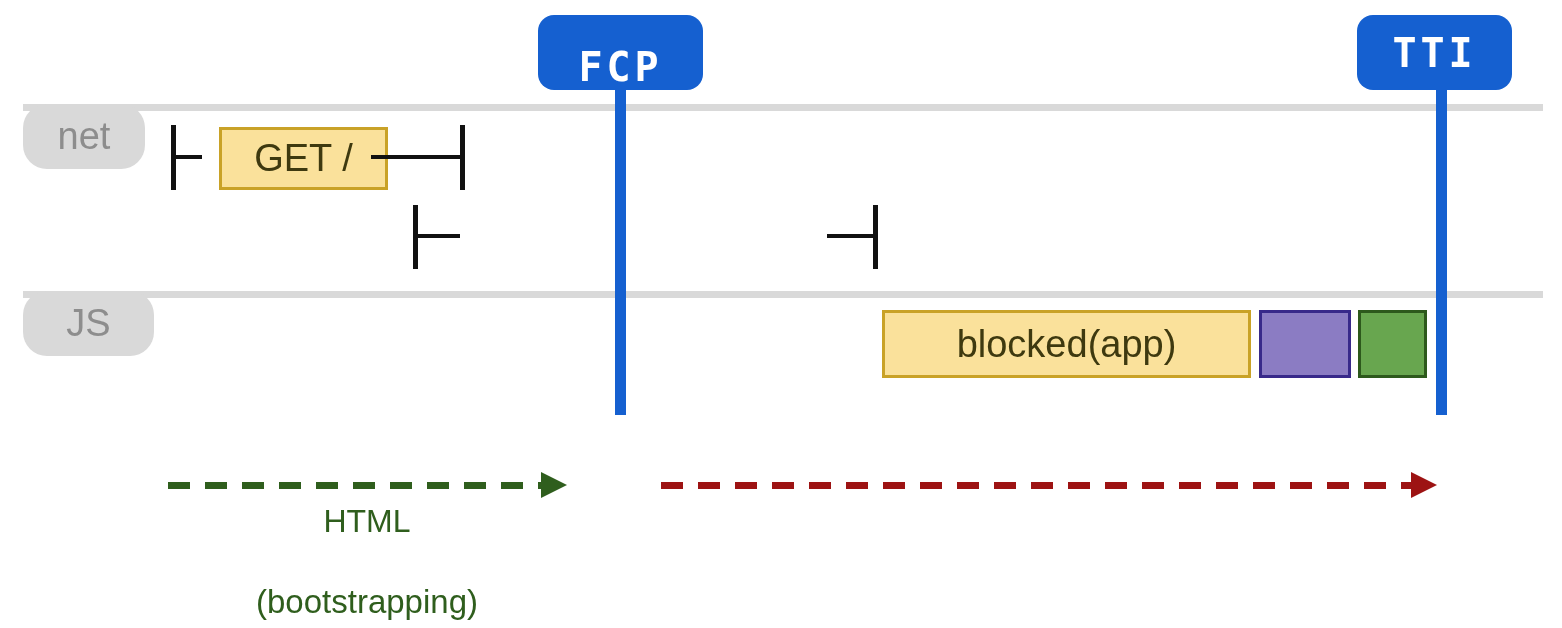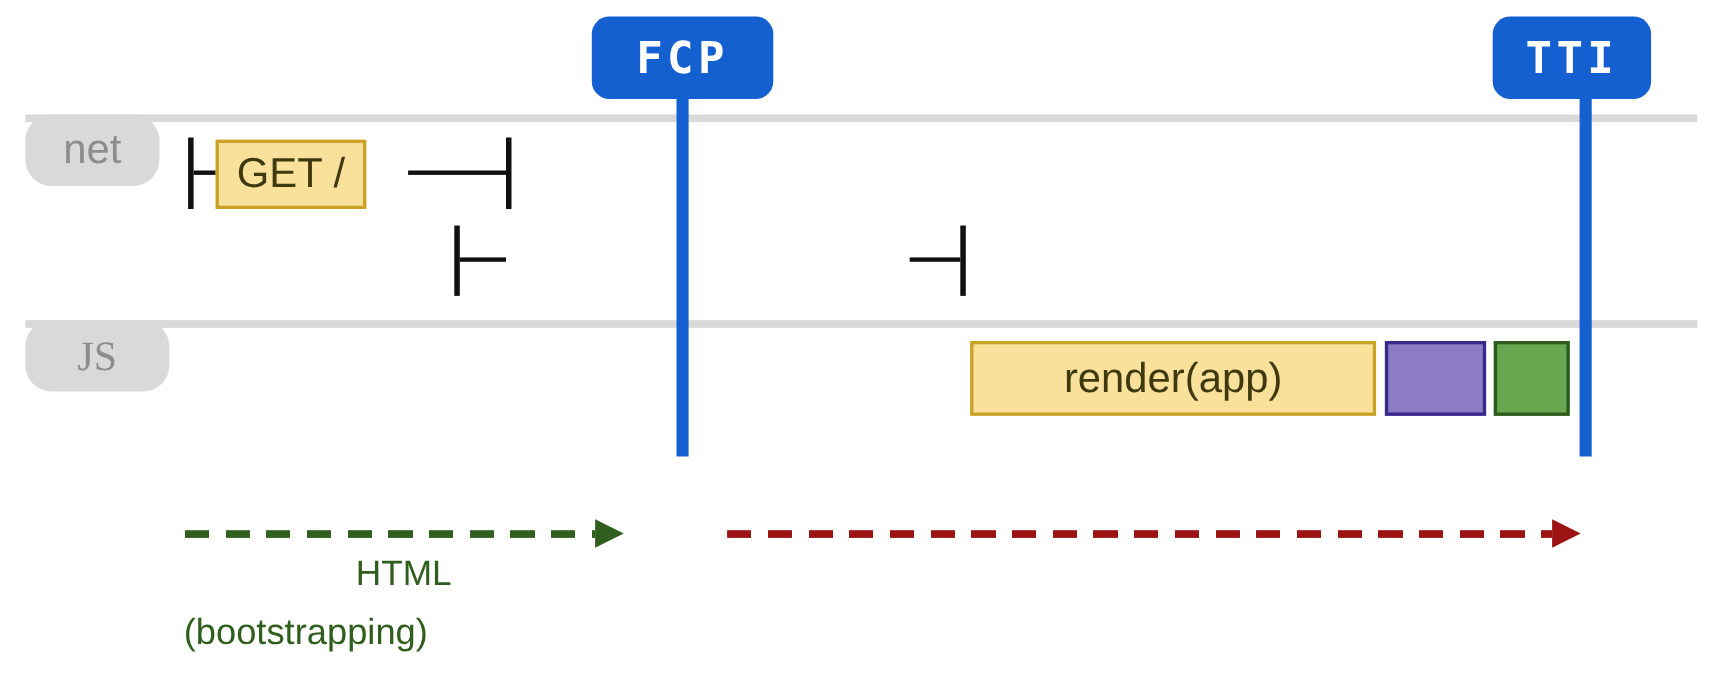--- a/index.html
+++ b/index.html
@@ -45,64 +45,64 @@
   .dash-line.green { background:repeating-linear-gradient(90deg, var(--arrowGreen) 0 22px, transparent 22px 37px); }
   .dash-line.red   { background:repeating-linear-gradient(90deg, var(--arrowRed) 0 22px, transparent 22px 37px); }
   .arrowhead {
     position:absolute; top:472px; width:0; height:0;
     border-top:13px solid transparent; border-bottom:13px solid transparent;
   }
   .arrowhead.green { border-left:26px solid var(--arrowGreen); }
   .arrowhead.red   { border-left:26px solid var(--arrowRed); }
 
   .phase-label { position:absolute; text-align:center; font-size:32px; }
-  .phase-sub   { position:absolute; font-size:33px; }
+  .phase-sub   { position:absolute; text-align:center; font-size:33px;margin-top:28px; }
   .phase-label.green, .phase-sub.green { color:var(--arrowGreen); }
   .phase-label.red,   .phase-sub.red   { color:var(--arrowRed); }
 </style>
 </head>
 <body>
 
 <div id="canvas">
 
   <div class="lane-line" style="top:104px;"></div>
   <div class="lane-line" style="top:291px;"></div>
 
   <div class="stem" style="left:615px;"></div>
   <div class="stem" style="left:1436px;"></div>
 
   <div class="lane-tag" style="top:104px; width:122px;">
     <span>net</span>
   </div>
-  <div class="lane-tag" style="top:291px; width:131px;font-family:Liberation Serif, serif;">
+  <div class="lane-tag" style="top:291px; width:131px;">
     <span>JS</span>
   </div>
 
-  <div class="badge" style="left:538px; width:165px;">
+  <div class="badge" style="left:538px; width:165px;align-items:flex-end;">
     <span>FCP</span>
   </div>
-  <div class="badge" style="left:1357px; width:144px;">
+  <div class="badge" style="left:1357px; width:155px;">
     <span>TTI</span>
   </div>
 
   <div class="tick" style="left:171px; top:125px; height:65px;"></div>
   <div class="hline" style="left:176px; top:155px; width:26px;"></div>
-  <div class="task yellow" style="left:196px; top:127px; width:137px; height:63px;">
+  <div class="task yellow" style="left:219px; top:127px; width:169px; height:63px;">
     <span>GET /</span>
   </div>
   <div class="hline" style="left:371px; top:155px; width:89px;"></div>
   <div class="tick" style="left:460px; top:125px; height:65px;"></div>
 
   <div class="tick" style="left:413px; top:205px; height:64px;"></div>
   <div class="hline" style="left:418px; top:234px; width:42px;"></div>
   <div class="hline" style="left:827px; top:234px; width:46px;"></div>
   <div class="tick" style="left:873px; top:205px; height:64px;"></div>
 
   <div class="task yellow" style="left:882px; top:310px; width:369px; height:68px;">
-    <span>render(app)</span>
+    <span>blocked(app)</span>
   </div>
   <div class="task purple" style="left:1259px; top:310px; width:92px; height:68px;"></div>
   <div class="task green" style="left:1358px; top:310px; width:69px; height:68px;"></div>
 
   <div class="dash-line green" style="left:168px; width:373px;"></div>
   <div class="arrowhead green" style="left:541px;"></div>
 
   <div class="dash-line red" style="left:661px; width:750px;"></div>
   <div class="arrowhead red" style="left:1411px;"></div>
 

